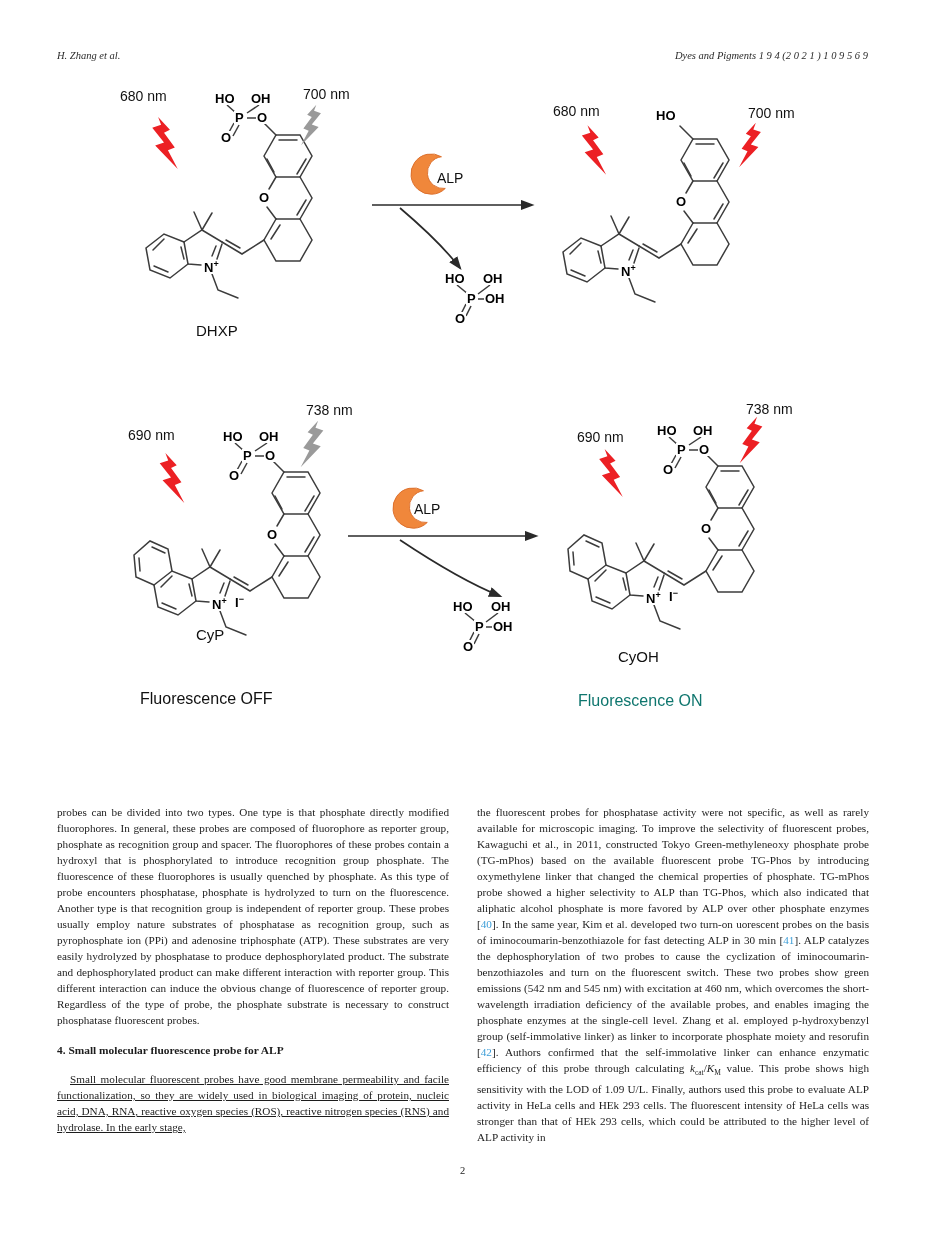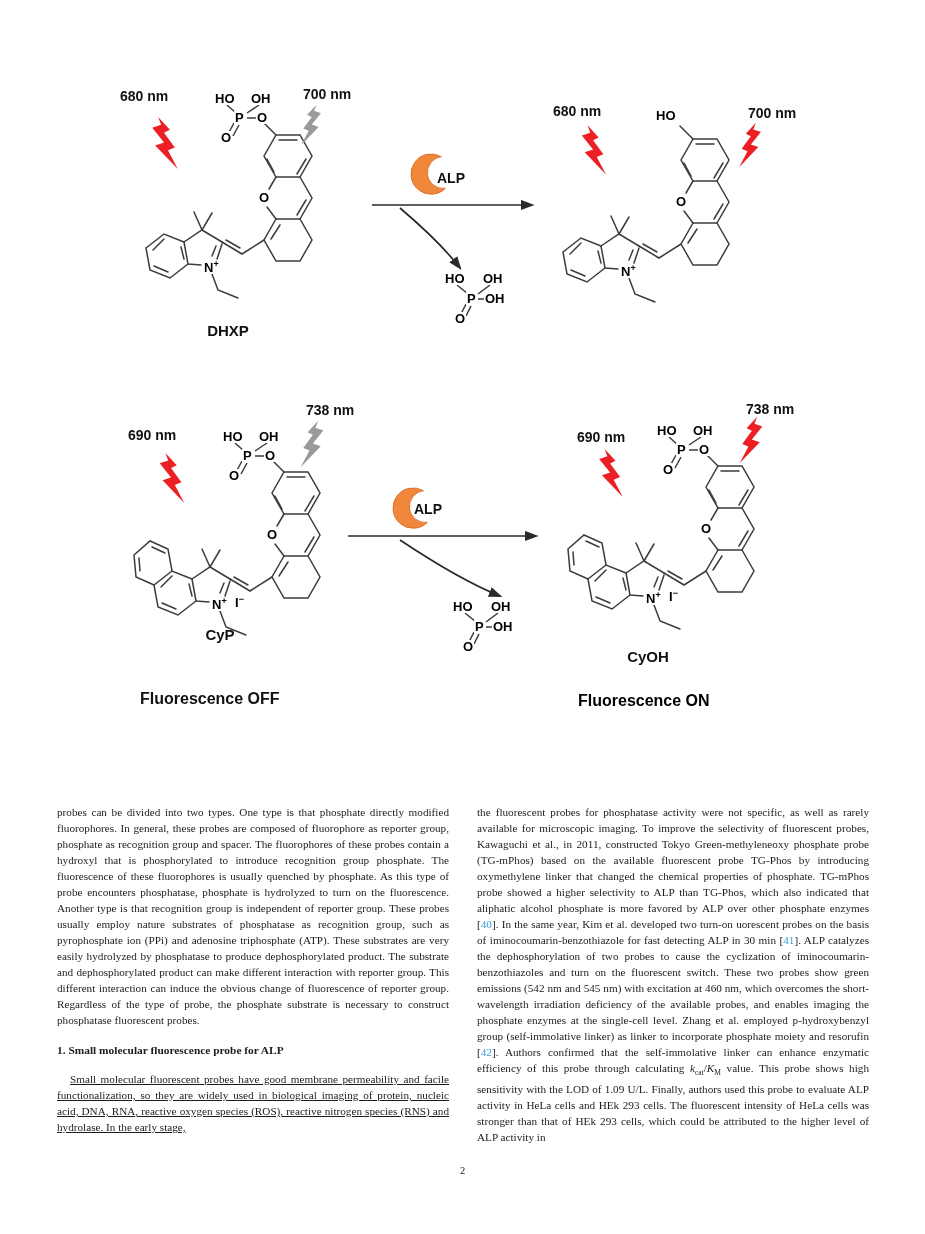--- a/index.html
+++ b/index.html
@@ -9,25 +9,25 @@
        font-style:italic;font-size:10.5px;color:#2a2a2a;}
   .col{position:absolute;top:757px;width:392px;font-size:11.2px;line-height:16px;text-align:justify;margin-top:47px;}
   .col p{margin:0;}
   .heading{font-size:11.4px;font-weight:bold;margin:14px 0 13px 0;text-align:left;}
   .indent{text-indent:13px;text-decoration:underline;}
   .cap{position:absolute;left:40px;right:40px;text-align:center;font-size:10.3px;color:#1c1c1c;}
   .seg-ref{color:#3d9ed8;}
   .seg-b{font-weight:bold;}
   .seg-i{font-style:italic;}
   .seg-sub{font-size:7.5px;vertical-align:sub;}
-  .lab{position:absolute;font-family:"Liberation Sans","DejaVu Sans",sans-serif;font-weight:bold;
+  .lab{position:absolute;font-family:"Liberation Sans","DejaVu Sans",sans-serif;font-weight:normal;
        font-size:14px;color:#111;white-space:nowrap;}
-  .probe{font-size:15px;text-align:center;}
+  .probe{font-size:15px;text-align:left;}
   .state{font-size:16px;}
-  .redtxt{color:#000000;}
+  .redtxt{color:#0f766e;}
   .atom{position:absolute;font-family:"Liberation Sans","DejaVu Sans",sans-serif;font-weight:bold;
         font-size:13px;line-height:1;background:#fff;padding:0 1px;white-space:nowrap;color:#000000;}
   .atom sup{font-size:9px;}
   svg.bolt{position:absolute;fill:#ec2024;stroke:none;}
   svg.bolt.gray{fill:#9a9a9a;}
   .flip{transform:scaleX(-1);}
   svg.mol{position:absolute;}
   svg.arrow{position:absolute;overflow:visible;}
   .arrow path,.arrow line{stroke:#2a2a2a;stroke-width:1.7;fill:none;}
   .phos{position:absolute;width:70px;height:60px;}
@@ -74,20 +74,24 @@
       <g fill="none" stroke="#3c3c3c" stroke-width="1.5" stroke-linecap="round">
         <path d="M48,130 L44,108 L26,100 L10,114 L12,136 L30,144"></path>
         <path d="M41,112 L28,106 M15,117 L16,130"></path>
       </g>
     </symbol>
   </defs>
 </svg>
 
 <div class="page">
 
+  <div class="hdr">
+    <span>H. Zhang et al.</span>
+    <span>Dyes and Pigments 1 9 4 (2 0 2 1 ) 1 0 9 5 6 9</span>
+  </div>
 
   <div>
     <svg class="mol" style="left:116px;top:104px" width="240" height="270">
         <use href="#mol-core"></use>
       </svg>
     <svg class="mol" style="left:533px;top:108px" width="240" height="270">
         <use href="#mol-core"></use>
       </svg>
 
     <span class="lab" style="left:120px;top:88px">680 nm</span>
@@ -243,21 +247,21 @@
     <span class="atom" style="left:700px;top:522px">O</span>
     <span class="atom" style="left:645px;top:591px"><span>N</span><sup>+</sup></span>
     <span class="atom" style="left:668px;top:589px"><span>I</span><sup>−</sup></span>
     <span class="lab probe" style="left:618px;top:648px;width:60px">CyOH</span>
     <span class="lab state redtxt" style="left:578px;top:692px">Fluorescence ON</span>
   </div>
 
 
   <div class="col" style="left:57px">
     <p>probes can be divided into two types. One type is that phosphate directly modified fluorophores. In general, these probes are composed of fluorophore as reporter group, phosphate as recognition group and spacer. The fluorophores of these probes contain a hydroxyl that is phosphorylated to introduce recognition group phosphate. The fluorescence of these fluorophores is usually quenched by phosphate. As this type of probe encounters phosphatase, phosphate is hydrolyzed to turn on the fluorescence. Another type is that recognition group is independent of reporter group. These probes usually employ nature substrates of phosphatase as recognition group, such as pyrophosphate ion (PPi) and adenosine triphosphate (ATP). These substrates are very easily hydrolyzed by phosphatase to produce dephosphorylated product. The substrate and dephosphorylated product can make different interaction with reporter group. This different interaction can induce the obvious change of fluorescence of reporter group. Regardless of the type of probe, the phosphate substrate is necessary to construct phosphatase fluorescent probes.</p>
-    <h3 class="heading">1. Small molecular fluorescence probe for ALP</h3>
+    <h3 class="heading">4. Small molecular fluorescence probe for ALP</h3>
     <p class="indent">Small molecular fluorescent probes have good membrane permeability and facile functionalization, so they are widely used in biological imaging of protein, nucleic acid, DNA, RNA, reactive oxygen species (ROS), reactive nitrogen species (RNS) and hydrolase. In the early stage,</p>
   </div>
 
   <div class="col" style="left:477px">
     <p><span>the fluorescent probes for phosphatase activity were not specific, as well as rarely available for microscopic imaging. To improve the selectivity of fluorescent probes, Kawaguchi et al., in 2011, constructed Tokyo Green-methyleneoxy phosphate probe (TG-mPhos) based on the available fluorescent probe TG-Phos by introducing oxymethylene linker that changed the chemical properties of phosphate. TG-mPhos probe showed a higher selectivity to ALP than TG-Phos, which also indicated that aliphatic alcohol phosphate is more favored by ALP over other phosphate enzymes [</span><span class="seg-ref">40</span><span>]. In the same year, Kim et al. developed two turn-on uorescent probes on the basis of iminocoumarin-benzothiazole for fast detecting ALP in 30 min [</span><span class="seg-ref">41</span><span>]. ALP catalyzes the dephosphorylation of two probes to cause the cyclization of iminocoumarin-benzothiazoles and turn on the fluorescent switch. These two probes show green emissions (542 nm and 545 nm) with excitation at 460 nm, which overcomes the short-wavelength irradiation deficiency of the available probes, and enables imaging the phosphate enzymes at the single-cell level. Zhang et al. employed p-hydroxybenzyl group (self-immolative linker) as linker to incorporate phosphate moiety and resorufin [</span><span class="seg-ref">42</span><span>]. Authors confirmed that the self-immolative linker can enhance enzymatic efficiency of this probe through calculating </span><span class="seg-i">k</span><span class="seg-sub">cat</span><span>/</span><span class="seg-i">K</span><span class="seg-sub">M</span><span> value. This probe shows high sensitivity with the LOD of 1.09 U/L. Finally, authors used this probe to evaluate ALP activity in HeLa cells and HEk 293 cells. The fluorescent intensity of HeLa cells was stronger than that of HEk 293 cells, which could be attributed to the higher level of ALP activity in</span></p>
   </div>
 
   <div class="footer">2</div>
 
 </div>

